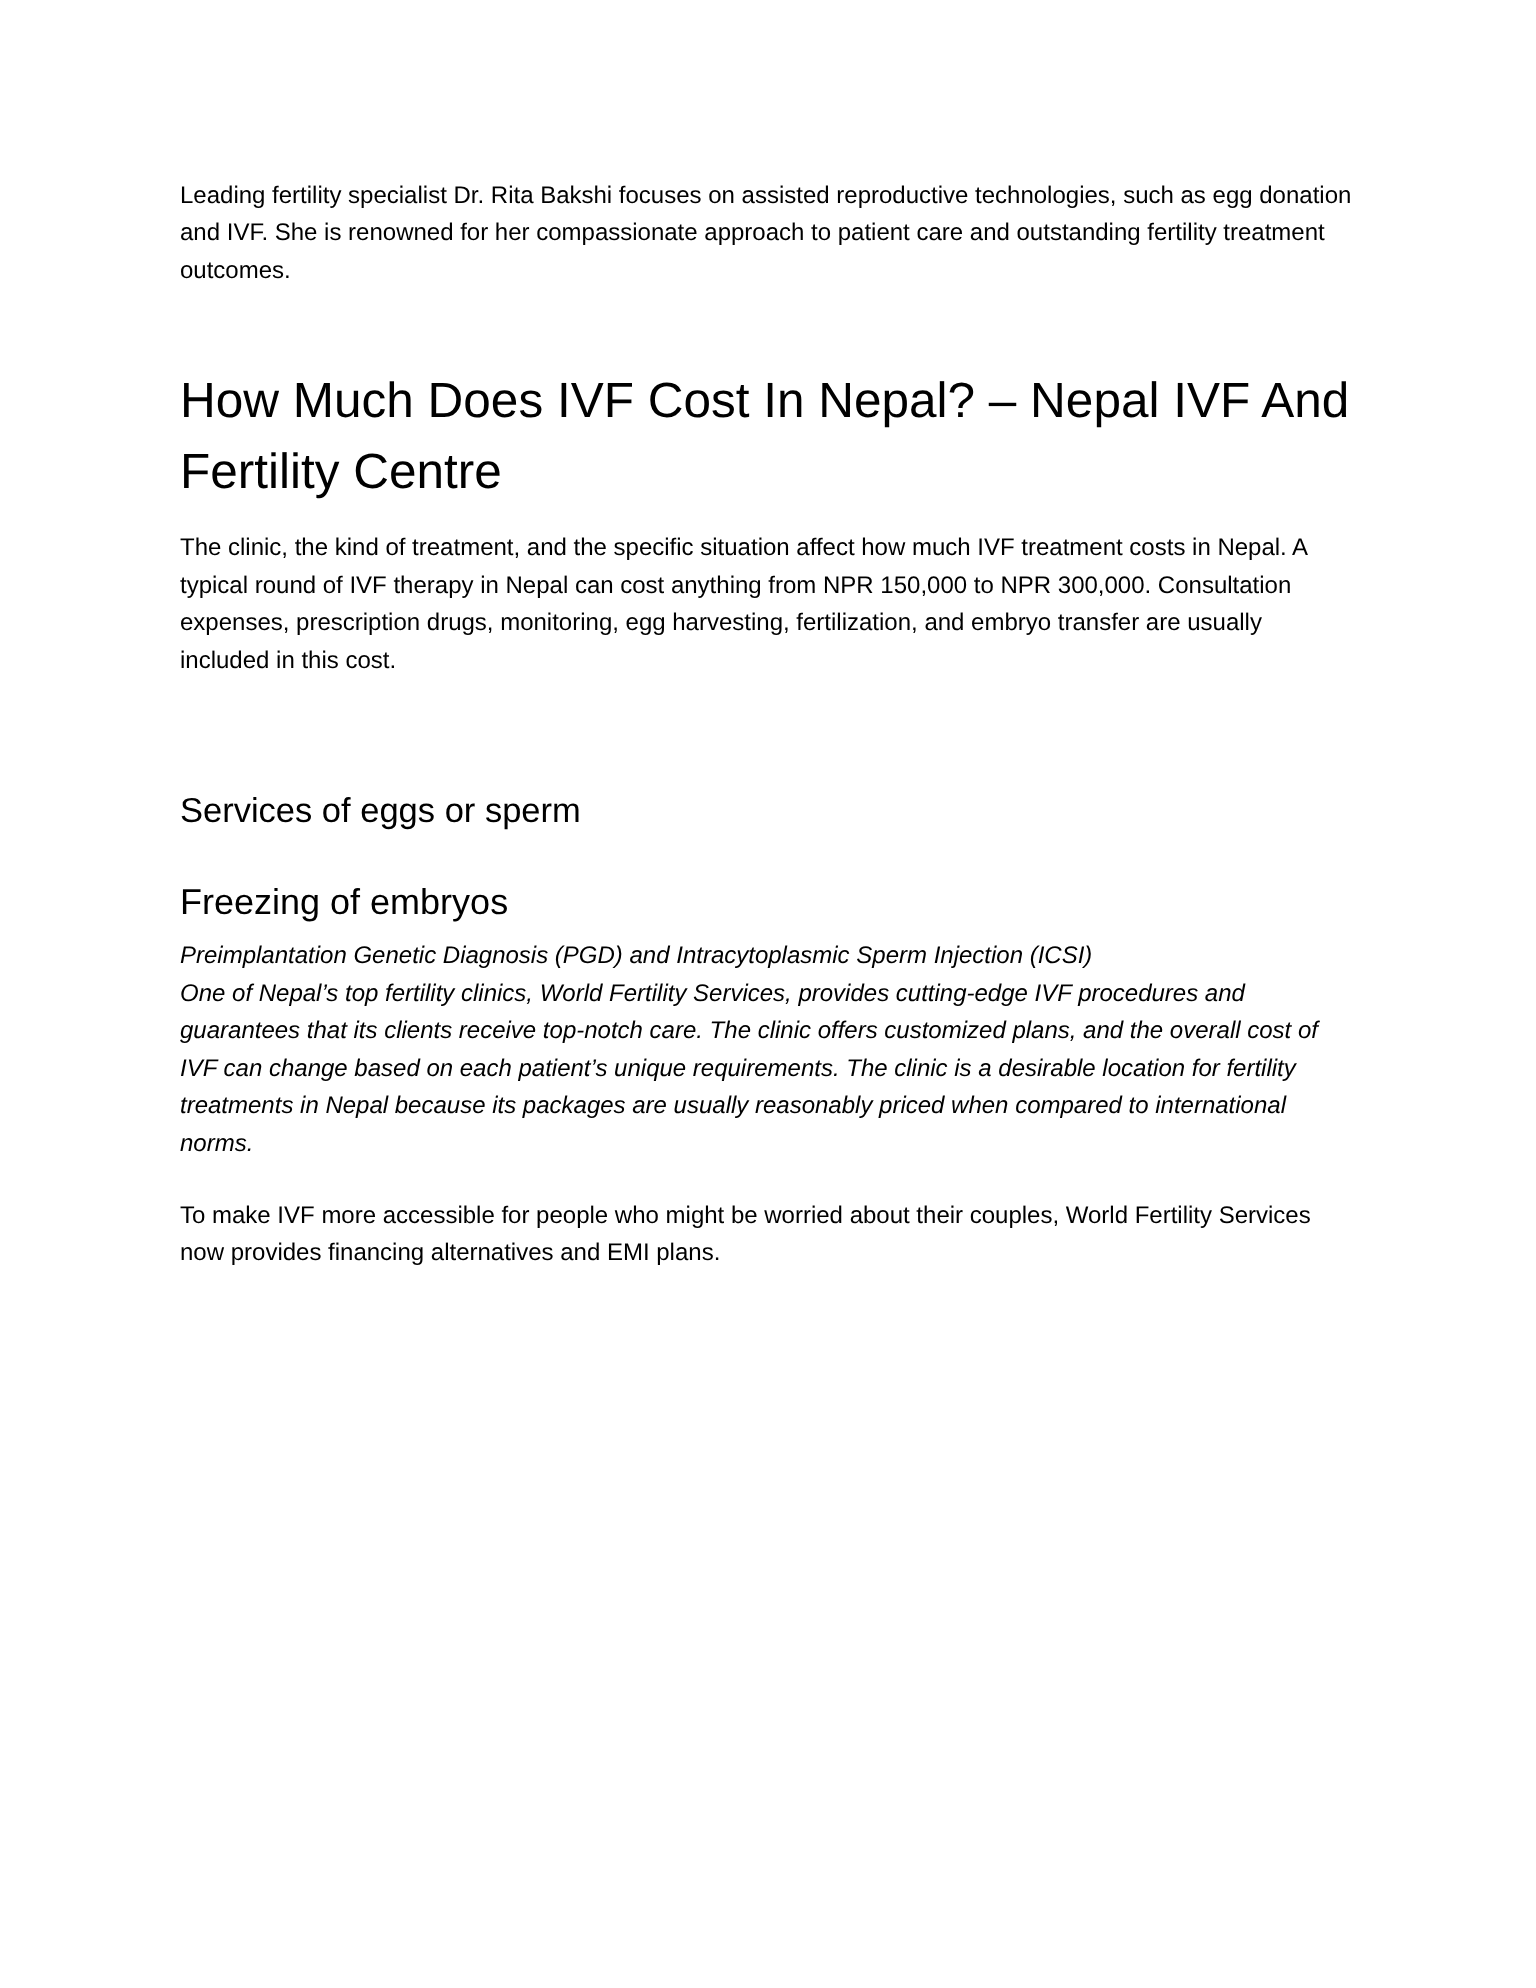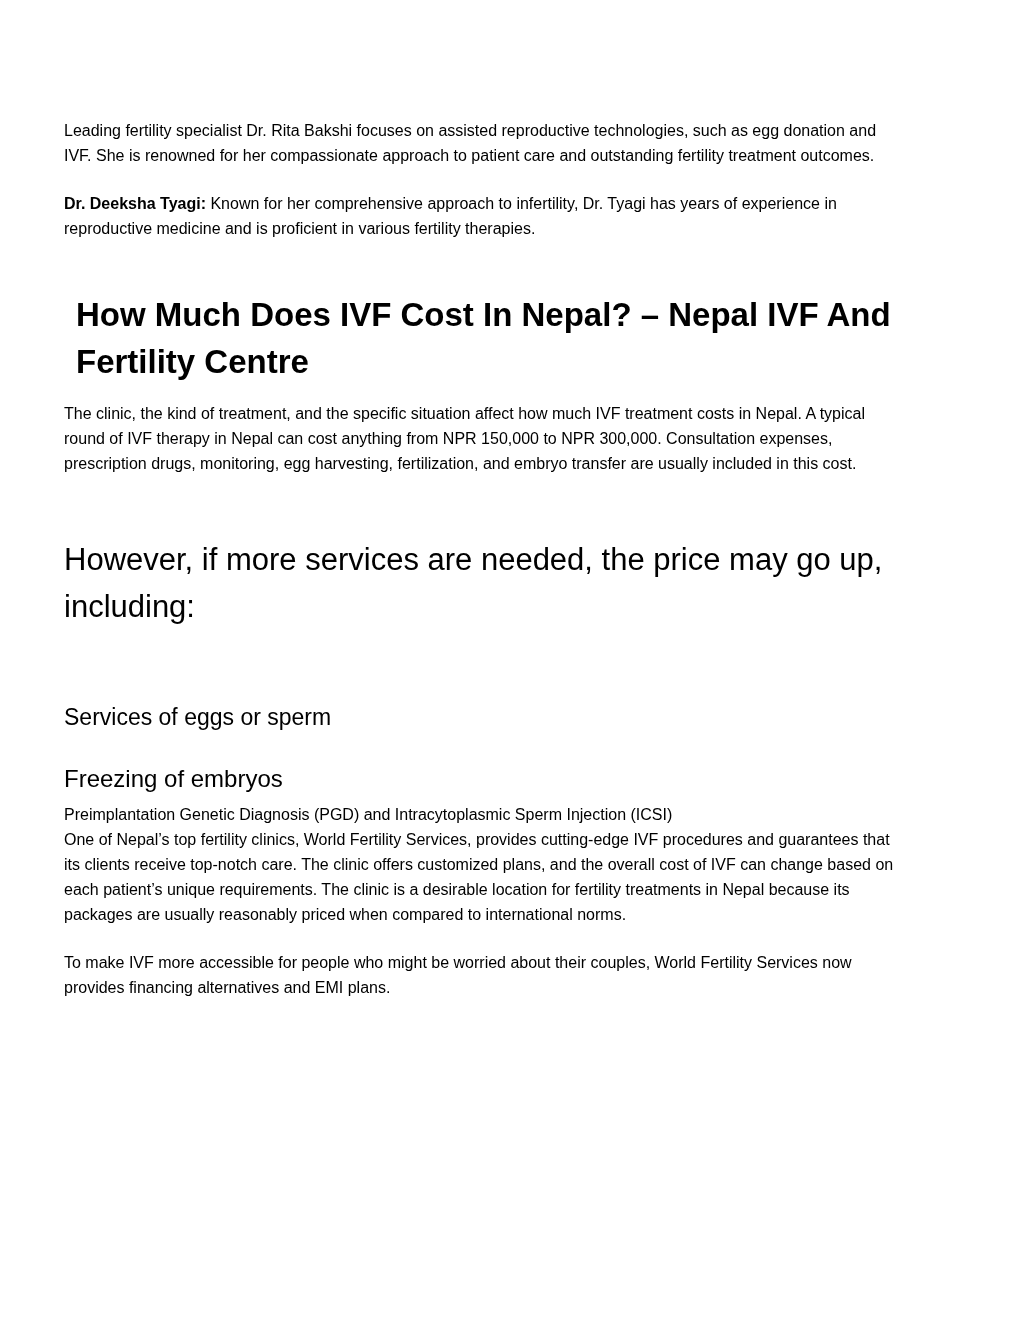--- a/index.html
+++ b/index.html
@@ -6,38 +6,38 @@
     margin: 0;
     padding: 0;
     background: #ffffff;
   }
   .page {
     position: relative;
     width: 1024px;
     height: 1207px;
     background: #ffffff;
     box-sizing: border-box;
-    padding: 118px 122px 0 64px;
+    padding: 118px 122px 0 120px;
     font-family: "Liberation Sans", "DejaVu Sans", sans-serif;
     color: #000000;
     overflow: hidden;
   }
   .body-text {
     font-size: 16px;
     line-height: 25px;
     margin: 0 0 23px 0;
   }
   .body-text .bold {
     font-weight: bold;
   }
   .title-h1 {
     font-size: 33px;
     line-height: 47px;
-    font-weight: 700;
-    margin: 50px 0 16px 12px;
+    font-weight: 400;
+    margin: 50px 0 16px 0;
   }
   .title-h2 {
     font-size: 31px;
     line-height: 47px;
     font-weight: 400;
     margin: 60px 0 0 0;
   }
   .title-h3 {
     font-size: 23px;
     line-height: 30px;
@@ -45,40 +45,39 @@
     margin: 72px 0 0 0;
   }
   .title-h4 {
     font-size: 24px;
     line-height: 26px;
     font-weight: 400;
     margin: 34px 0 0 0;
   }
   .after-h4 {
     margin-top: 10px;
+    font-style: italic;
   }
   .line-block {
     display: block;
   }
 </style>
 </head>
 <body>
 
 <div class="page">
 
   <p class="body-text">Leading fertility specialist Dr. Rita Bakshi focuses on assisted reproductive technologies, such as egg donation and IVF. She is renowned for her compassionate approach to patient care and outstanding fertility treatment outcomes.</p>
 
-  <p class="body-text"><span class="bold">Dr. Deeksha Tyagi:</span><span> Known for her comprehensive approach to infertility, Dr. Tyagi has years of experience in reproductive medicine and is proficient in various fertility therapies.</span></p>
 
 
   <h1 class="title-h1">How Much Does IVF Cost In Nepal? – Nepal IVF And Fertility Centre</h1>
 
   <p class="body-text">The clinic, the kind of treatment, and the specific situation affect how much IVF treatment costs in Nepal. A typical round of IVF therapy in Nepal can cost anything from NPR 150,000 to NPR 300,000. Consultation expenses, prescription drugs, monitoring, egg harvesting, fertilization, and embryo transfer are usually included in this cost.</p>
 
-  <h2 class="title-h2">However, if more services are needed, the price may go up, including:</h2>
 
   <h3 class="title-h3">Services of eggs or sperm</h3>
 
   <h4 class="title-h4">Freezing of embryos</h4>
 
   <p class="body-text after-h4"><span class="line-block">Preimplantation Genetic Diagnosis (PGD) and Intracytoplasmic Sperm Injection (ICSI)</span><span>One of Nepal’s top fertility clinics, World Fertility Services, provides cutting-edge IVF procedures and guarantees that its clients receive top-notch care. The clinic offers customized plans, and the overall cost of IVF can change based on each patient’s unique requirements. The clinic is a desirable location for fertility treatments in Nepal because its packages are usually reasonably priced when compared to international norms.</span></p>
 
   <p class="body-text">To make IVF more accessible for people who might be worried about their couples, World Fertility Services now provides financing alternatives and EMI plans.</p>
 
 </div>

